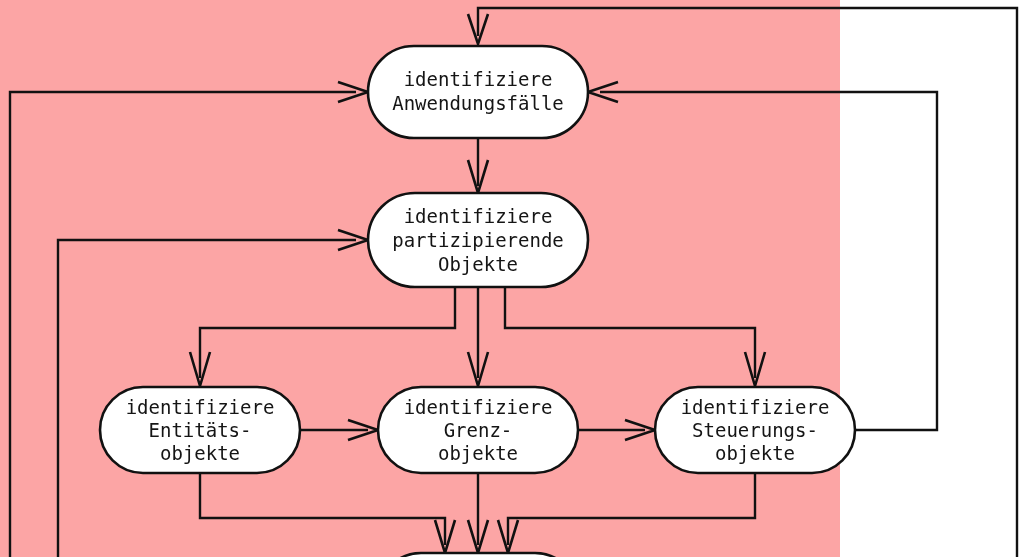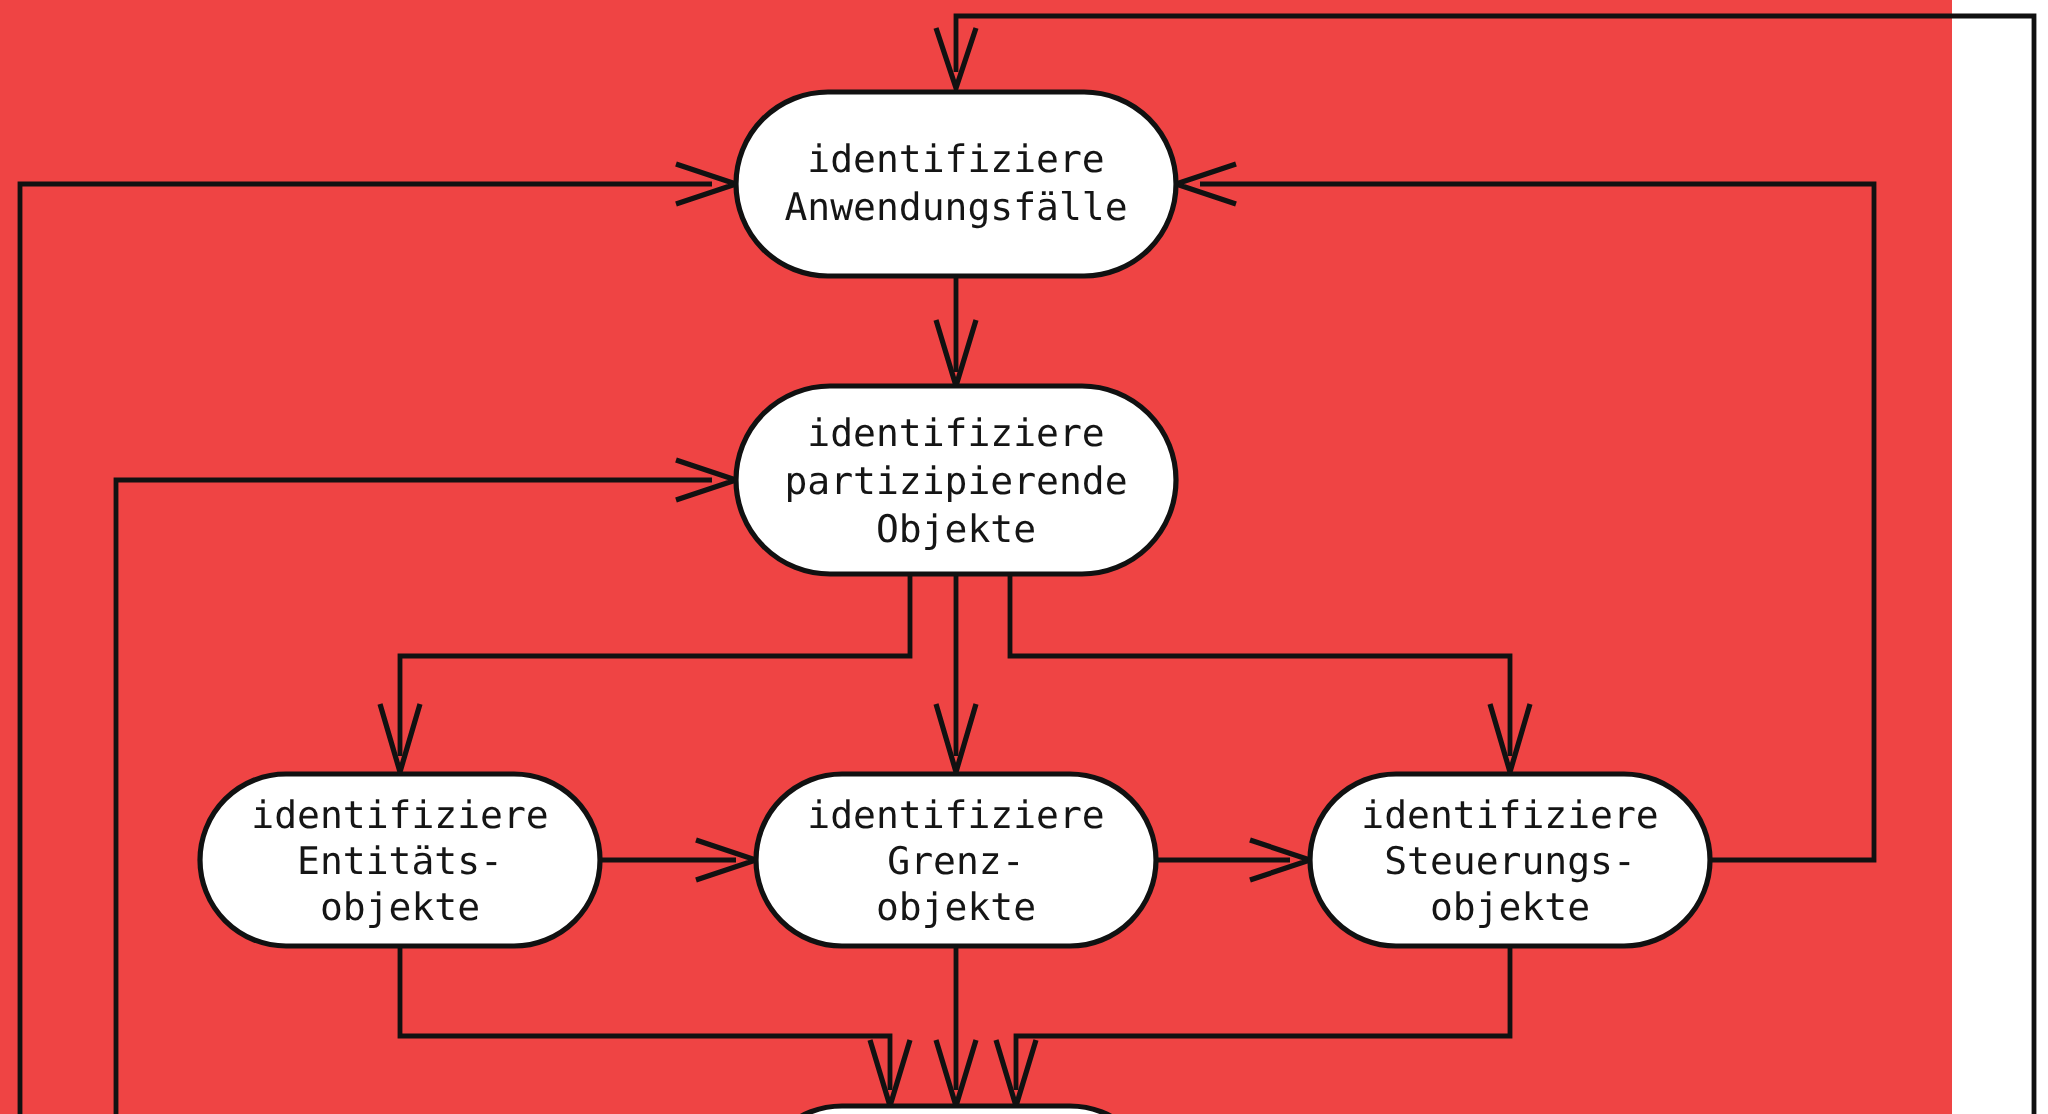--- a/index.html
+++ b/index.html
@@ -8,23 +8,23 @@
     background: #ffffff;
   }
   body {
     width: 1024px;
     height: 557px;
     overflow: hidden;
     font-family: "DejaVu Sans Mono", "Liberation Mono", monospace;
   }
   #diagram-root {
     position: relative;
-    width: 976px;
+    width: 840px;
     height: 557px;
-    background: #ef4444;
+    background: #fca5a5;
   }
   svg#flow-svg {
     display: block;
     width: 1024px;
     height: 557px;
   }
   .node-shape {
     fill: #ffffff;
     stroke: #111111;
     stroke-width: 2.6;

